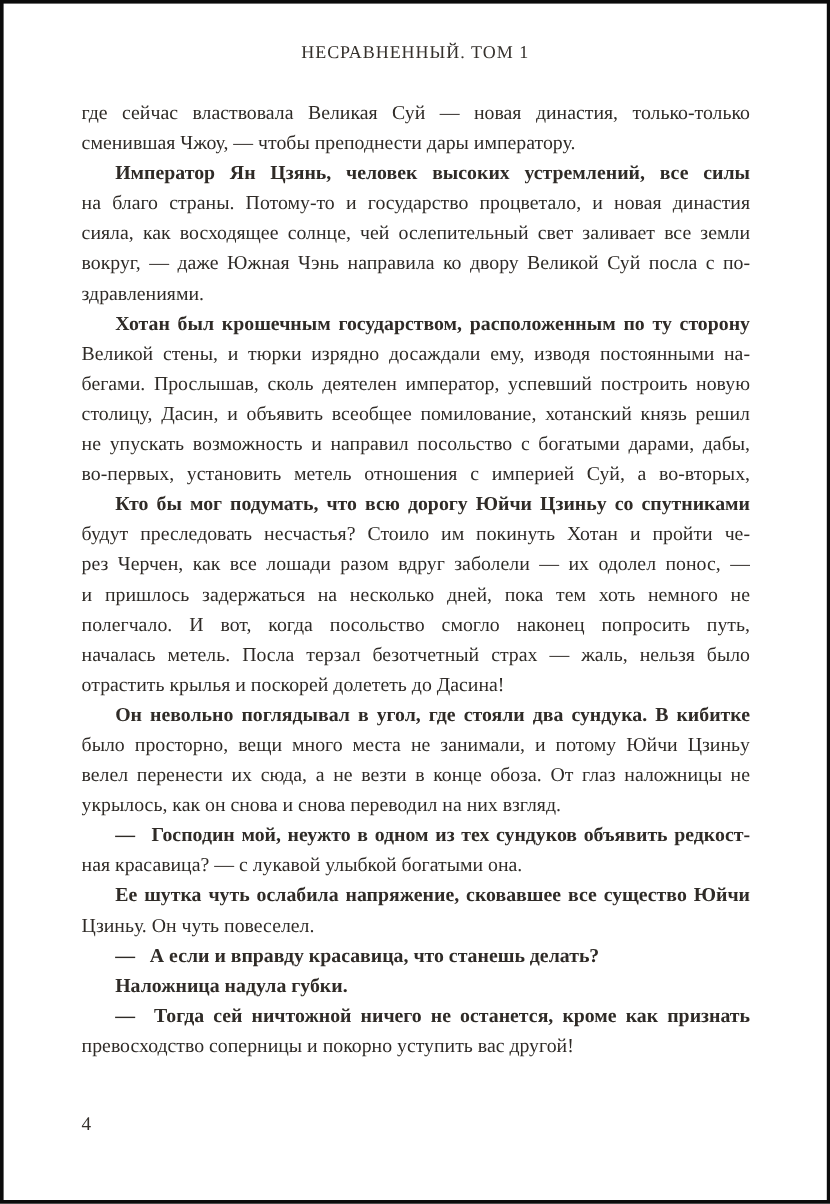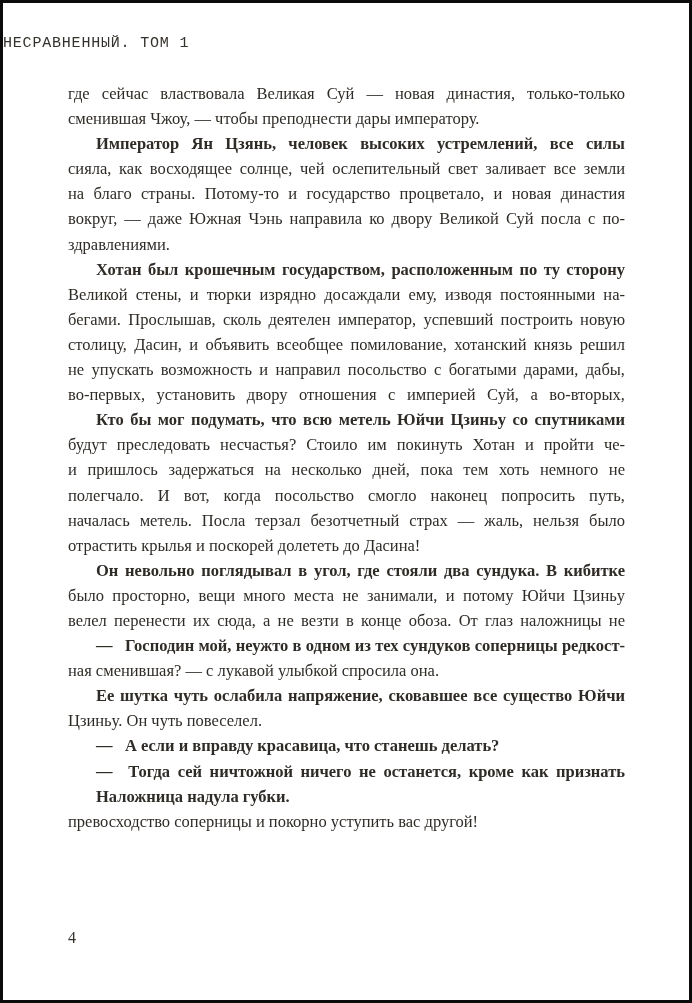--- a/index.html
+++ b/index.html
@@ -16,26 +16,25 @@
     box-sizing: border-box;
     overflow: hidden;
     font-family: "Liberation Serif", "DejaVu Serif", serif;
     color: #2f2b27;
   }
   .running-title {
     position: absolute;
     top: 31px;
     left: 0;
     width: 100%;
-    text-align: left;
+    text-align: center;
     font-size: 15px;
     line-height: 20px;
     letter-spacing: 0.8px;
     color: #35312c;
-    font-family: Liberation Mono, monospace;
   }
   .body-text {
     position: absolute;
     top: 78px;
     left: 65px; 
     width: 557px;
     font-size: 16.5px;
     line-height: 25.1px;
   }
   .line {
@@ -64,43 +63,45 @@
 </head>
 <body>
 
 <div class="page">
   <div class="running-title">НЕСРАВНЕННЫЙ. ТОМ 1</div>
 
   <div class="body-text" id="body-text">
       <div class="line">где сейчас властвовала Великая Суй — новая династия, только-только</div>
       <div class="line last">сменившая Чжоу, — чтобы преподнести дары императору.</div>
       <div class="line first">Император Ян Цзянь, человек высоких устремлений, все силы отдавал</div>
+      <div class="line">на благо страны. Потому-то и государство процветало, и новая династия</div>
       <div class="line">сияла, как восходящее солнце, чей ослепительный свет заливает все земли</div>
-      <div class="line">на благо страны. Потому-то и государство процветало, и новая династия</div>
       <div class="line">вокруг, — даже Южная Чэнь направила ко двору Великой Суй посла с по-</div>
       <div class="line last">здравлениями.</div>
       <div class="line first">Хотан был крошечным государством, расположенным по ту сторону</div>
       <div class="line">Великой стены, и тюрки изрядно досаждали ему, изводя постоянными на-</div>
       <div class="line">бегами. Прослышав, сколь деятелен император, успевший построить новую</div>
       <div class="line">столицу, Дасин, и объявить всеобщее помилование, хотанский князь решил</div>
       <div class="line">не упускать возможность и направил посольство с богатыми дарами, дабы,</div>
-      <div class="line">во-первых, установить двору отношения с империей Суй, а во-вторых,</div>
-      <div class="line first">Кто бы мог подумать, что всю метель Юйчи Цзиньу со спутниками</div>
+      <div class="line">во-первых, установить метель отношения с империей Суй, а во-вторых,</div>
+      <div class="line first">Кто бы мог подумать, что всю дорогу Юйчи Цзиньу со спутниками</div>
       <div class="line">будут преследовать несчастья? Стоило им покинуть Хотан и пройти че-</div>
+      <div class="line">рез Черчен, как все лошади разом вдруг заболели — их одолел понос, —</div>
       <div class="line">и пришлось задержаться на несколько дней, пока тем хоть немного не</div>
       <div class="line">полегчало. И вот, когда посольство смогло наконец попросить путь,</div>
       <div class="line">началась метель. Посла терзал безотчетный страх — жаль, нельзя было</div>
       <div class="line last">отрастить крылья и поскорей долететь до Дасина!</div>
       <div class="line first">Он невольно поглядывал в угол, где стояли два сундука. В кибитке</div>
       <div class="line">было просторно, вещи много места не занимали, и потому Юйчи Цзиньу</div>
       <div class="line">велел перенести их сюда, а не везти в конце обоза. От глаз наложницы не</div>
-      <div class="line first">—  Господин мой, неужто в одном из тех сундуков соперницы редкост-</div>
-      <div class="line last">ная сменившая? — с лукавой улыбкой спросила она.</div>
+      <div class="line last">укрылось, как он снова и снова переводил на них взгляд.</div>
+      <div class="line first">—  Господин мой, неужто в одном из тех сундуков объявить редкост-</div>
+      <div class="line last">ная красавица? — с лукавой улыбкой богатыми она.</div>
       <div class="line first">Ее шутка чуть ослабила напряжение, сковавшее все существо Юйчи</div>
       <div class="line last">Цзиньу. Он чуть повеселел.</div>
       <div class="line first last">—  А если и вправду красавица, что станешь делать?</div>
+      <div class="line first last">Наложница надула губки.</div>
       <div class="line first">—  Тогда сей ничтожной ничего не останется, кроме как признать</div>
-      <div class="line first last">Наложница надула губки.</div>
       <div class="line last">превосходство соперницы и покорно уступить вас другой!</div>
     </div>
 
   <div class="page-number">4</div>
 </div>
 
 </body></html>

